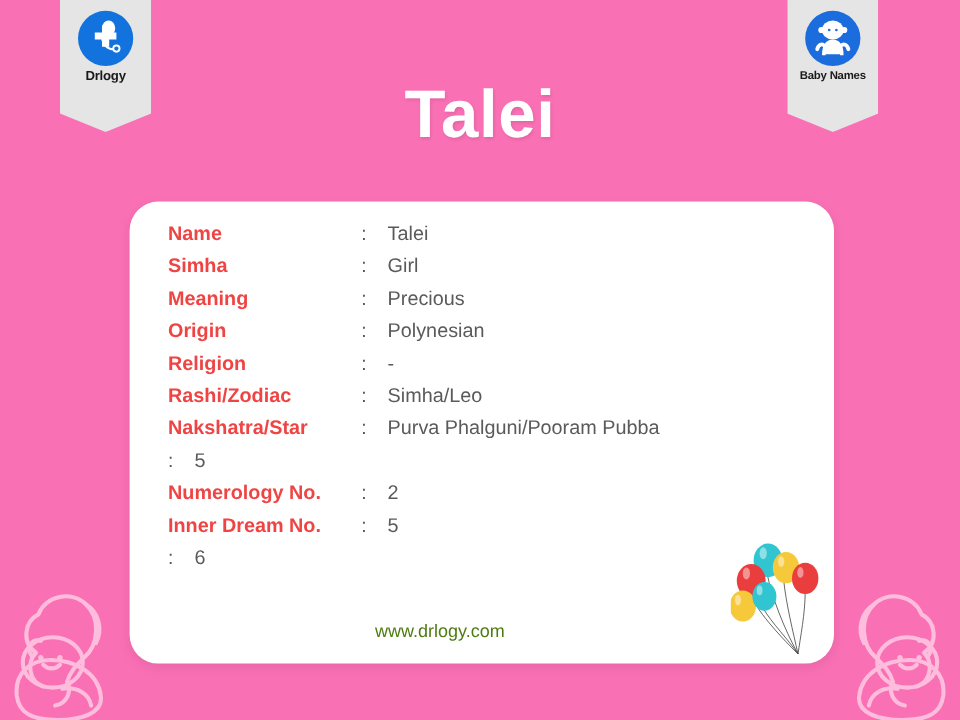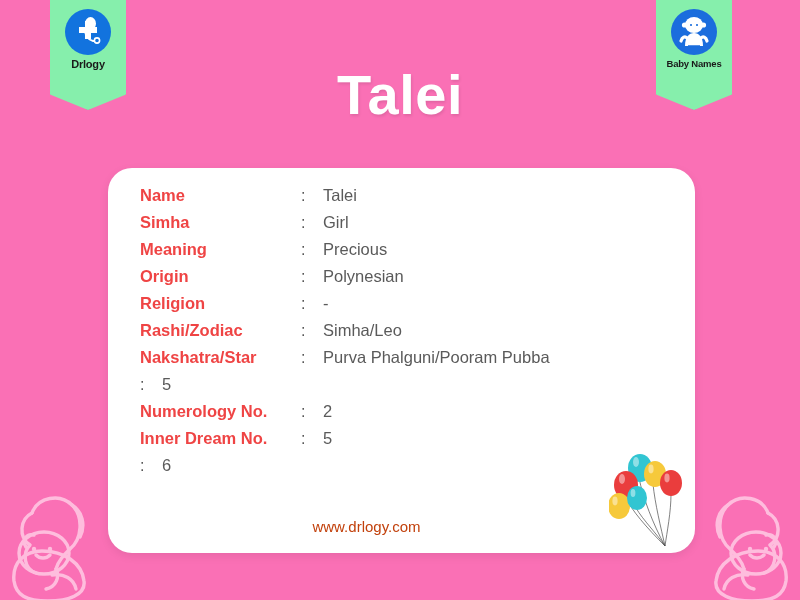--- a/index.html
+++ b/index.html
@@ -23,21 +23,21 @@
     pointer-events: none;
   }
   .watermark.left  { left: -2px; }
   .watermark.right { right: -2px; }
 
   
   .badge {
     position: absolute;
     top: 0;
     width: 76px;
-    background: #86efac;
+    background: #e5e5e5;
     -webkit-clip-path: polygon(0 0, 100% 0, 100% 86%, 50% 100%, 0 86%);
     clip-path: polygon(0 0, 100% 0, 100% 86%, 50% 100%, 0 86%);
     box-shadow: 0 2px 5px rgba(0,0,0,0.18);
     text-align: center;
     padding-top: 9px;
     padding-bottom: 15px;
   }
   .badge.drlogy     { left: 50px;  height: 86px; }
   .badge.babynames  { right: 68px; height: 86px; }
   .badge-circle {
@@ -120,21 +120,21 @@
     white-space: nowrap;
   }
 
   .site-url {
     position: absolute;
     left: 0;
     right: 0;
     bottom: 18px;
     text-align: center;
     font-size: 15px;
-    color: #c2410c;
+    color: #4d7c0f;
     padding-right: 70px;
     box-sizing: border-box;
   }
 
   .balloons {
     position: absolute;
     right: 6px;
     bottom: -4px;
     pointer-events: none;
   }

